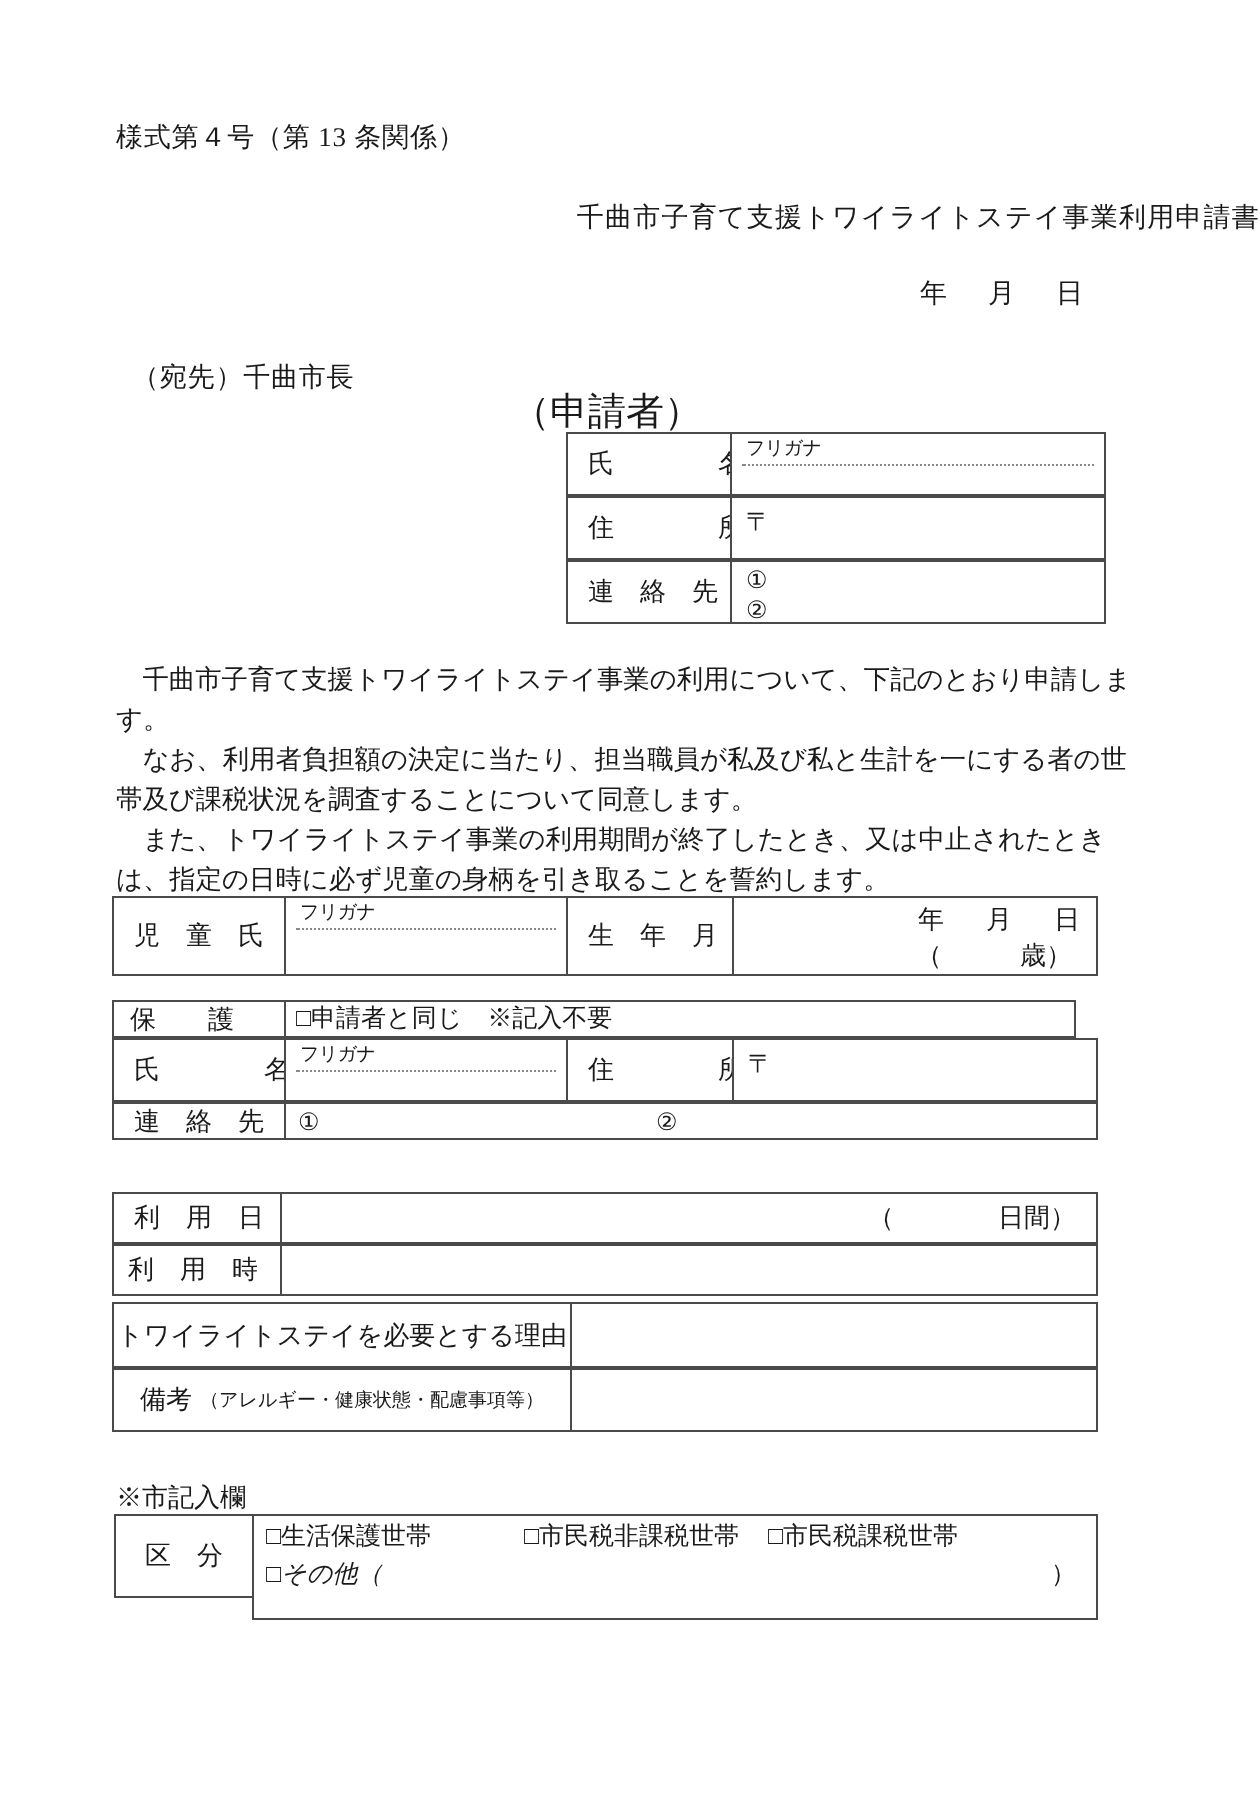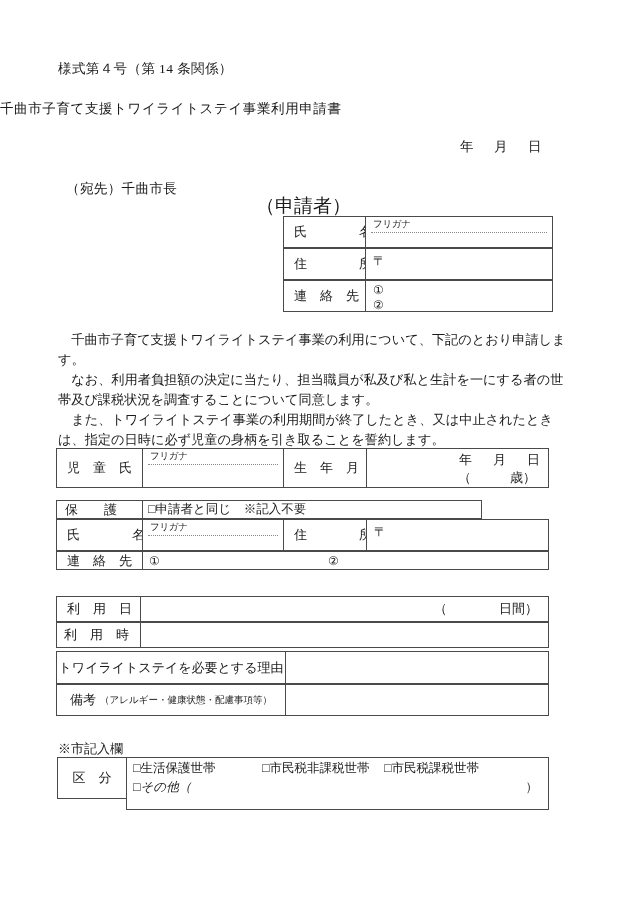--- a/index.html
+++ b/index.html
@@ -23,21 +23,21 @@
   
   .form-no {
     left: 58px; top: 60px;
     font-size: 13.5px;
     letter-spacing: 0.4px;
     white-space: nowrap;
   }
   .doc-title {
     left: 0; top: 100px;
     width: 630px;
-    text-align: left;
+    text-align: right;
     font-size: 13.5px;
     letter-spacing: 0.6px;
     white-space: nowrap;
   }
   .date-line {
     left: 460px; top: 138px;
     font-size: 13.5px;
     white-space: nowrap;
   }
   .date-line span { display: inline-block; width: 34px; text-align: left; }
@@ -163,21 +163,21 @@
     height: 100%;
     font-size: 13px;
     white-space: nowrap;
   }
 </style>
 </head>
 <body>
 
 <div id="page">
 
-  <div class="abs form-no">様式第４号（第 14 条関係）</div>
+  <div class="abs form-no">様式第４号（第 13 条関係）</div>
   <div class="abs doc-title">千曲市子育て支援トワイライトステイ事業利用申請書</div>
 
   <div class="abs date-line">
     <span>年</span><span>月</span><span>日</span>
   </div>
 
   <div class="abs addressee">（宛先）千曲市長</div>
   <div class="abs applicant-label">（申請者）</div>
 
   <div class="tbl">
@@ -239,21 +239,21 @@
         <span class="date-cell-bot">（　　　歳）</span>
       </div>
     </div>
   </div>
 
   <div class="tbl">
 
     <div class="cell nb-r" style="left:56px; top:500px; width:86px; height:19px;">
       <div class="lbl-spread" style="padding:0 8px;">保　　護　　者</div>
     </div>
-    <div class="cell" style="left:142px; top:500px; width:340px; height:19px;">
+    <div class="cell" style="left:142px; top:500px; width:396px; height:19px;">
       <div class="val" style="display:flex; align-items:center; padding-left:5px; font-size:12.5px;">□申請者と同じ　※記入不要</div>
     </div>
 
     <div class="cell nb-r" style="left:56px; top:519px; width:86px; height:32px;">
       <div class="lbl-spread">氏　　　　名</div>
     </div>
     <div class="cell nb-r" style="left:142px; top:519px; width:141px; height:32px;">
       <div class="val">
         <span class="furigana">フリガナ</span>
         <span class="furi-rule"></span>

